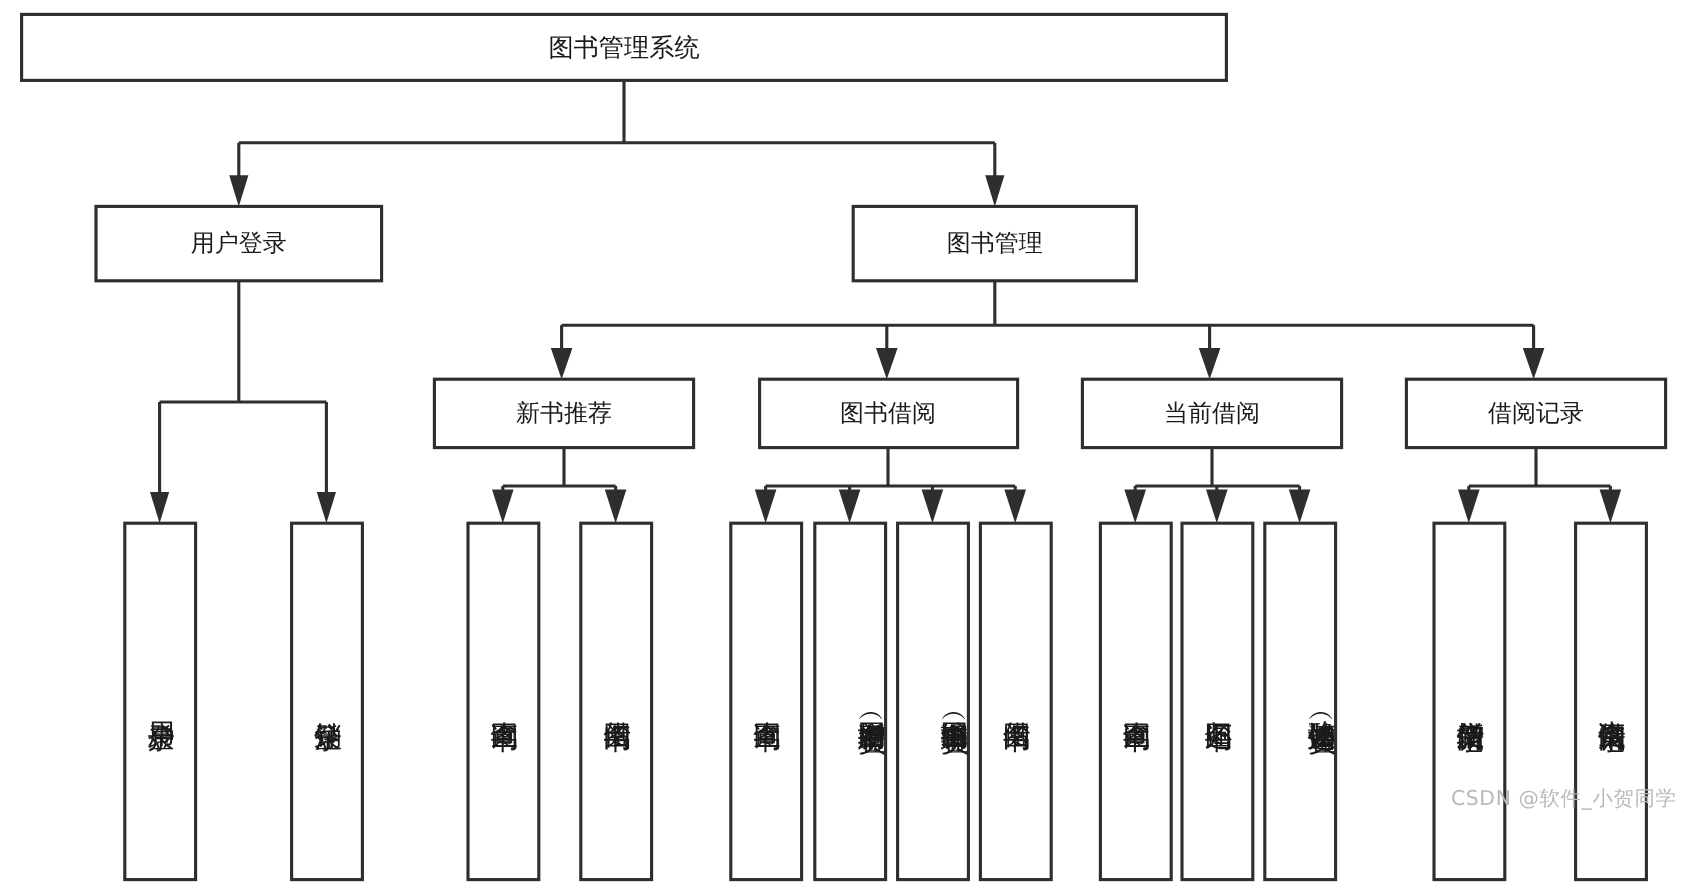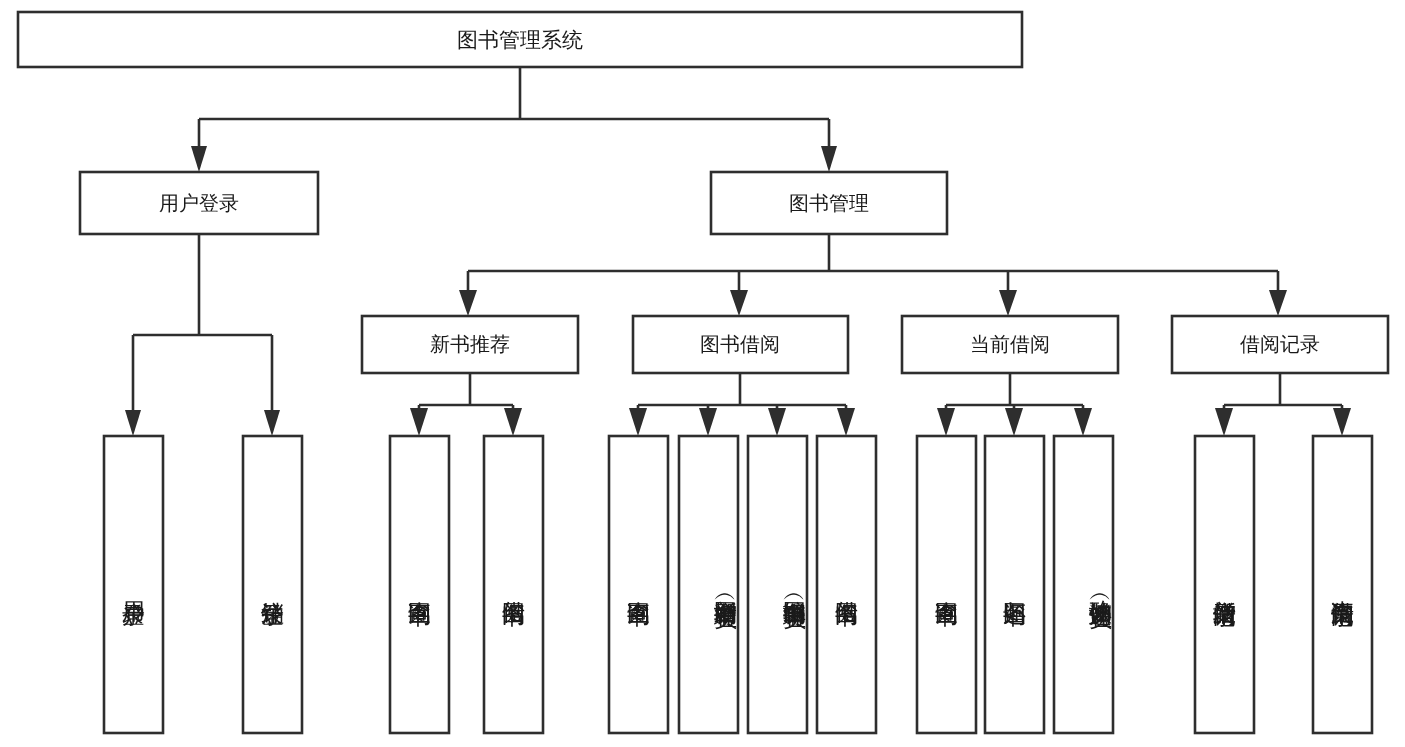--- a/index.html
+++ b/index.html
@@ -200,14 +200,15 @@
   <div class="leaf-label" style="left:609px; top:436px; width:59px; height:297px;">查询图书</div>
   <div class="leaf-label" style="left:679px; top:438px; width:59px; height:297px; align-items:flex-start;">新增图书（管理员）</div>
   <div class="leaf-label" style="left:748px; top:438px; width:59px; height:297px; align-items:flex-start;">编辑图书（管理员）</div>
   <div class="leaf-label" style="left:817px; top:436px; width:59px; height:297px;">借阅图书</div>
   <div class="leaf-label" style="left:917px; top:436px; width:59px; height:297px;">查询图书</div>
   <div class="leaf-label" style="left:985px; top:436px; width:59px; height:297px;">归还图书</div>
   <div class="leaf-label" style="left:1054px; top:438px; width:59px; height:297px; align-items:flex-start;">确认归还（管理员）</div>
   <div class="leaf-label" style="left:1195px; top:436px; width:59px; height:297px;">新增借阅记录</div>
   <div class="leaf-label" style="left:1313px; top:436px; width:59px; height:297px;">查询借阅记录</div>
 
+  <div class="watermark">CSDN @软件_小贺同学</div>
 
 </div>
 
 </body></html>

